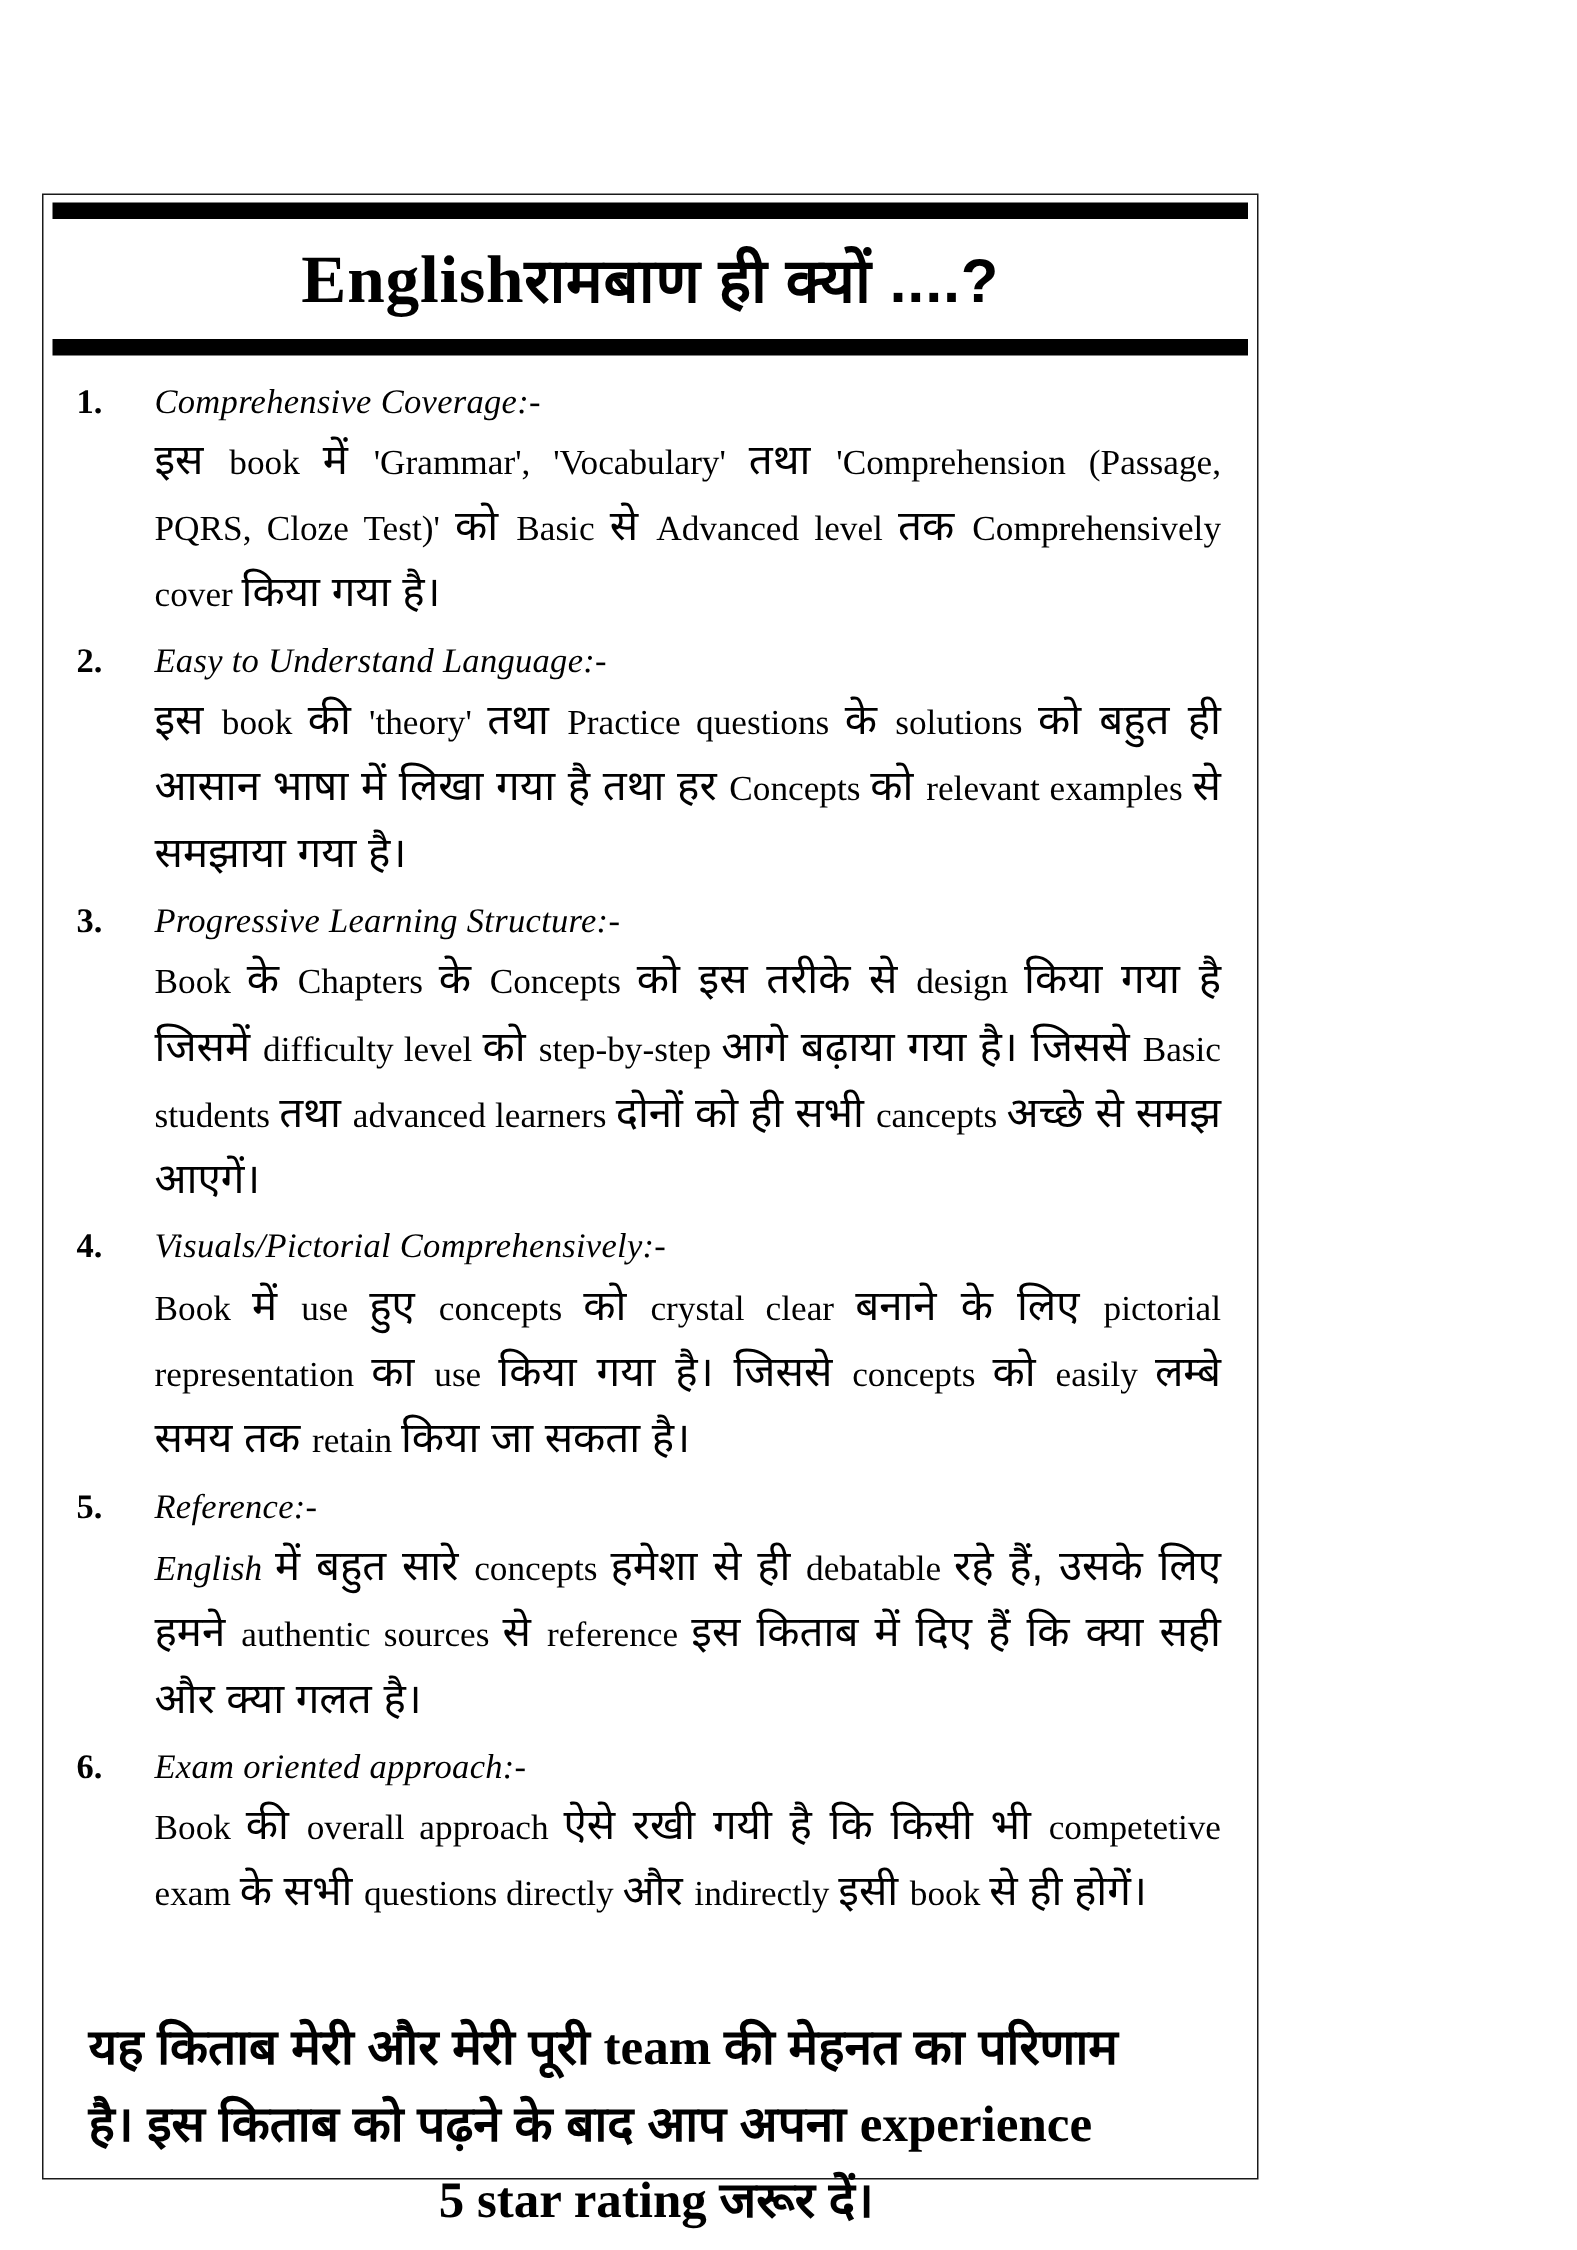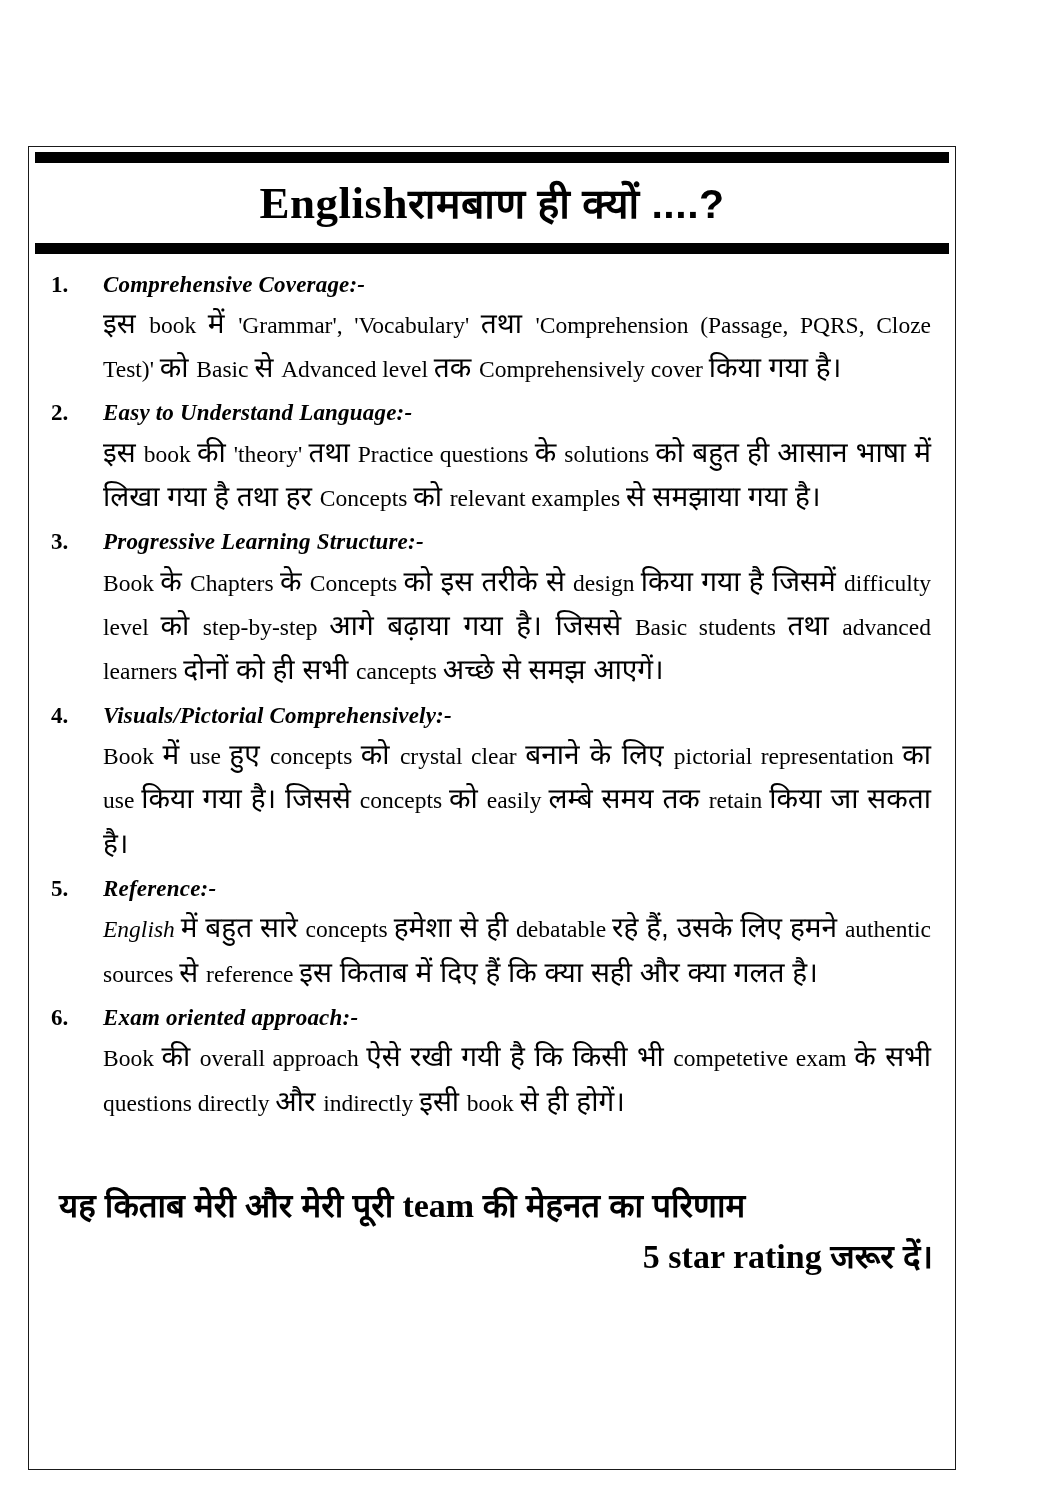--- a/index.html
+++ b/index.html
@@ -11,22 +11,22 @@
     width: 1051px;
     height: 1500px;
     font-family: "Liberation Serif", "DejaVu Serif", serif;
     color: #000000;
     overflow: hidden;
   }
 
   .page {
     position: absolute;
     left: 28px;
-    top: 146px;
-    width: 928px;
+    top: 129px;
+    width: 811px;
     height: 1324px;
     border: 1.5px solid #1a1a1a;
     box-sizing: border-box;
     background: #ffffff;
   }
 
   
   .title-block {
     position: relative;
     padding: 0;
@@ -76,21 +76,21 @@
     align-items: baseline;
   }
   .item-num {
     width: 52px;
     flex: 0 0 52px;
     font-weight: bold;
     font-size: 23px;
     line-height: 1.5;
   }
   .item-title {
-    font-weight: bold;
+    font-weight: normal;
     font-style: italic;
     font-size: 23px;
     line-height: 1.5;
     letter-spacing: 0.2px;
   }
   .item-body {
     margin-left: 52px;
     font-size: 23.5px;
     line-height: 1.58;
     text-align: justify;
@@ -122,21 +122,21 @@
   .closing .en {
     font-family: "Liberation Serif", "DejaVu Serif", serif;
     font-weight: bold;
     font-size: 34px;
   }
   .closing .cl-line {
     display: block;
     white-space: nowrap;
   }
   .closing .cl-line.last {
-    text-align: right;
+    text-align: center;
   }
 </style>
 </head>
 <body>
 
 <div class="page">
 
   <div class="title-block">
     <div class="rule"></div>
     <div class="title-row">
@@ -192,16 +192,17 @@
         <span class="item-num">6.</span>
         <span class="item-title">Exam oriented approach:-</span>
       </div>
       <div class="item-body"><span class="en">Book </span><span class="hi">की </span><span class="en">overall approach </span><span class="hi">ऐसे रखी गयी है कि किसी भी </span><span class="en">competetive exam </span><span class="hi">के सभी </span><span class="en">questions directly </span><span class="hi">और </span><span class="en">indirectly </span><span class="hi">इसी </span><span class="en">book </span><span class="hi">से ही होगें।</span></div>
     </div>
 
   </div>
 
   <div class="closing">
       <span class="cl-line"><span class="hi">यह किताब मेरी और मेरी पूरी </span><span class="en">team </span><span class="hi">की मेहनत का परिणाम</span></span>
+      <span class="cl-line"><span class="hi">है। इस किताब को पढ़ने के बाद आप अपना </span><span class="en">experience</span></span>
       <span class="cl-line last"><span class="en">5 star rating </span><span class="hi">जरूर दें।</span></span>
     </div>
 
 </div>
 
 </body></html>

